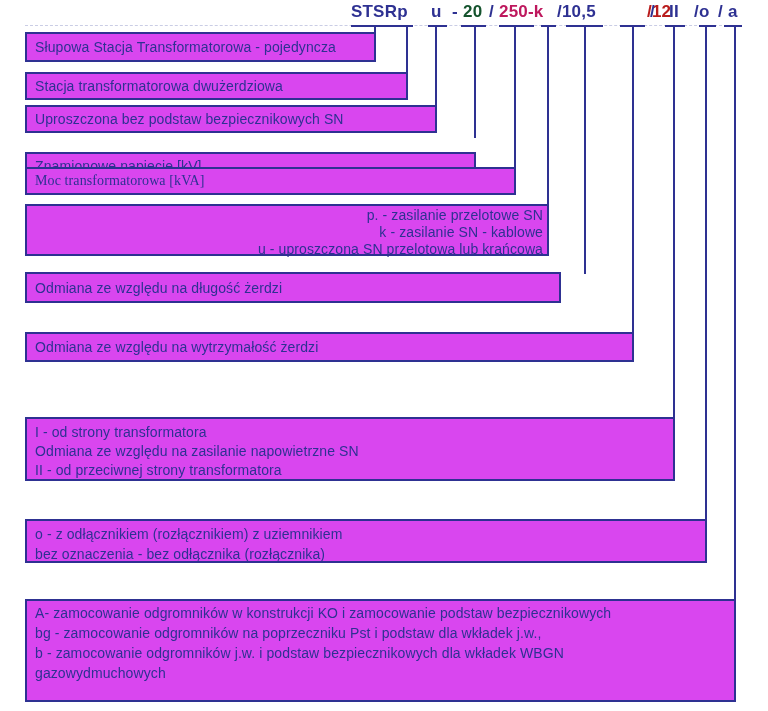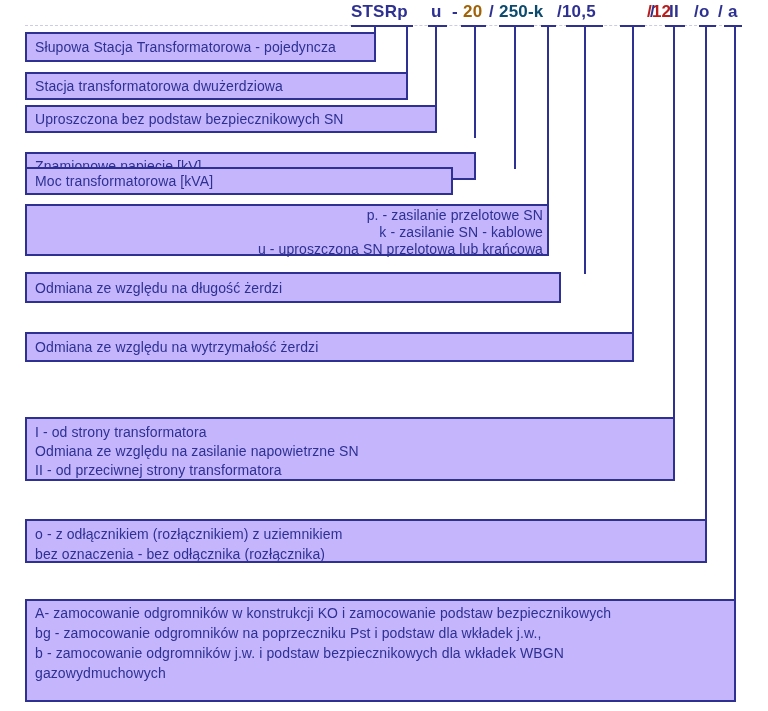--- a/index.html
+++ b/index.html
@@ -10,38 +10,38 @@
   }
   .code-token{
     position:absolute;top:2px;font-size:17px;font-weight:bold;
     letter-spacing:.2px;white-space:pre;
   }
   .guide-line{position:absolute;height:0;border-top:1px dashed;opacity:.55;}
   .code-underline{position:absolute;height:2px;}
   .connector{position:absolute;width:2px;}
   .dbox{
     position:absolute;left:25px;box-sizing:border-box;
-    border:2px solid;background:#c4b5fd;
+    border:2px solid;background:#d946ef;
     display:flex;flex-direction:column;justify-content:center;
     padding-left:8px;padding-right:4px;
   }
   .dbox.multi{justify-content:flex-start;}
   .box-line{font-size:14px;white-space:nowrap;letter-spacing:.1px;}
 </style>
 </head>
 <body>
 
 <div class="canvas">
   <div id="code-row">
       <span class="code-token" style="left: 351px; color: rgb(46, 49, 146);">STSRp</span>
       <span class="code-token" style="left: 431px; color: rgb(46, 49, 146);">u</span>
       <span class="code-token" style="left: 452px; color: rgb(46, 49, 146);">-</span>
-      <span class="code-token" style="left: 463px; color: #a16207;">20</span>
+      <span class="code-token" style="left: 463px; color: #14532d;">20</span>
       <span class="code-token" style="left: 489px; color: rgb(46, 49, 146);">/</span>
-      <span class="code-token" style="left: 499px; color: #0c4a6e;">250-k</span>
+      <span class="code-token" style="left: 499px; color: #be185d;">250-k</span>
       <span class="code-token" style="left: 557px; color: rgb(46, 49, 146);">/10,5</span>
       <span class="code-token" style="left: 647px; color: #b91c1c;">/12</span>
       <span class="code-token" style="left: 650px; color: rgb(46, 49, 146);">/</span>
       <span class="code-token" style="left: 669px; color: rgb(46, 49, 146);">II</span>
       <span class="code-token" style="left: 694px; color: rgb(46, 49, 146);">/o</span>
       <span class="code-token" style="left: 718px; color: rgb(46, 49, 146);">/</span>
       <span class="code-token" style="left: 728px; color: rgb(46, 49, 146);">a</span>
     </div>
   <div id="diagram-area">
       <div class="guide-line" style="left: 25px; top: 25px; width: 717px; border-top-color: rgb(159, 165, 208);"></div>
@@ -65,21 +65,21 @@
       </div>
       <div class="connector" style="left: 435px; top: 25px; height: 82px; background: rgb(46, 49, 146);"></div>
       <div class="dbox" style="top: 105px; height: 28px; width: 412px; border-color: rgb(46, 49, 146); color: rgb(46, 49, 146); padding-top: 0px;">
         <div class="box-line">Uproszczona bez podstaw bezpiecznikowych SN</div>
       </div>
       <div class="connector" style="left: 474px; top: 25px; height: 113px; background: rgb(46, 49, 146);"></div>
       <div class="dbox" style="top: 152px; height: 28px; width: 451px; border-color: rgb(46, 49, 146); color: rgb(46, 49, 146); padding-top: 0px;">
         <div class="box-line">Znamionowe napięcie [kV]</div>
       </div>
       <div class="connector" style="left: 514px; top: 25px; height: 144px; background: rgb(46, 49, 146);"></div>
-      <div class="dbox" style="top: 167px; height: 28px; width: 428px; border-color: rgb(46, 49, 146); color: rgb(46, 49, 146); padding-top: 0px;">
+      <div class="dbox" style="top: 167px; height: 28px; width: 491px; border-color: rgb(46, 49, 146); color: rgb(46, 49, 146); padding-top: 0px; font-family: Liberation Serif, serif;">
         <div class="box-line">Moc transformatorowa [kVA]</div>
       </div>
       <div class="connector" style="left: 547px; top: 25px; height: 181px; background: rgb(46, 49, 146);"></div>
       <div class="dbox multi" style="top: 204px; height: 52px; width: 524px; border-color: rgb(46, 49, 146); color: rgb(46, 49, 146); padding-top: 1px; text-align: right;">
         <div class="box-line" style="line-height: 17px;">p. - zasilanie przelotowe SN</div>
         <div class="box-line" style="line-height: 17px;">k - zasilanie SN - kablowe</div>
         <div class="box-line" style="line-height: 17px;">u - uproszczona SN przelotowa lub krańcowa</div>
       </div>
       <div class="connector" style="left: 584px; top: 25px; height: 249px; background: rgb(46, 49, 146);"></div>
       <div class="dbox" style="top: 272px; height: 31px; width: 536px; border-color: rgb(46, 49, 146); color: rgb(46, 49, 146); padding-top: 0px;">

